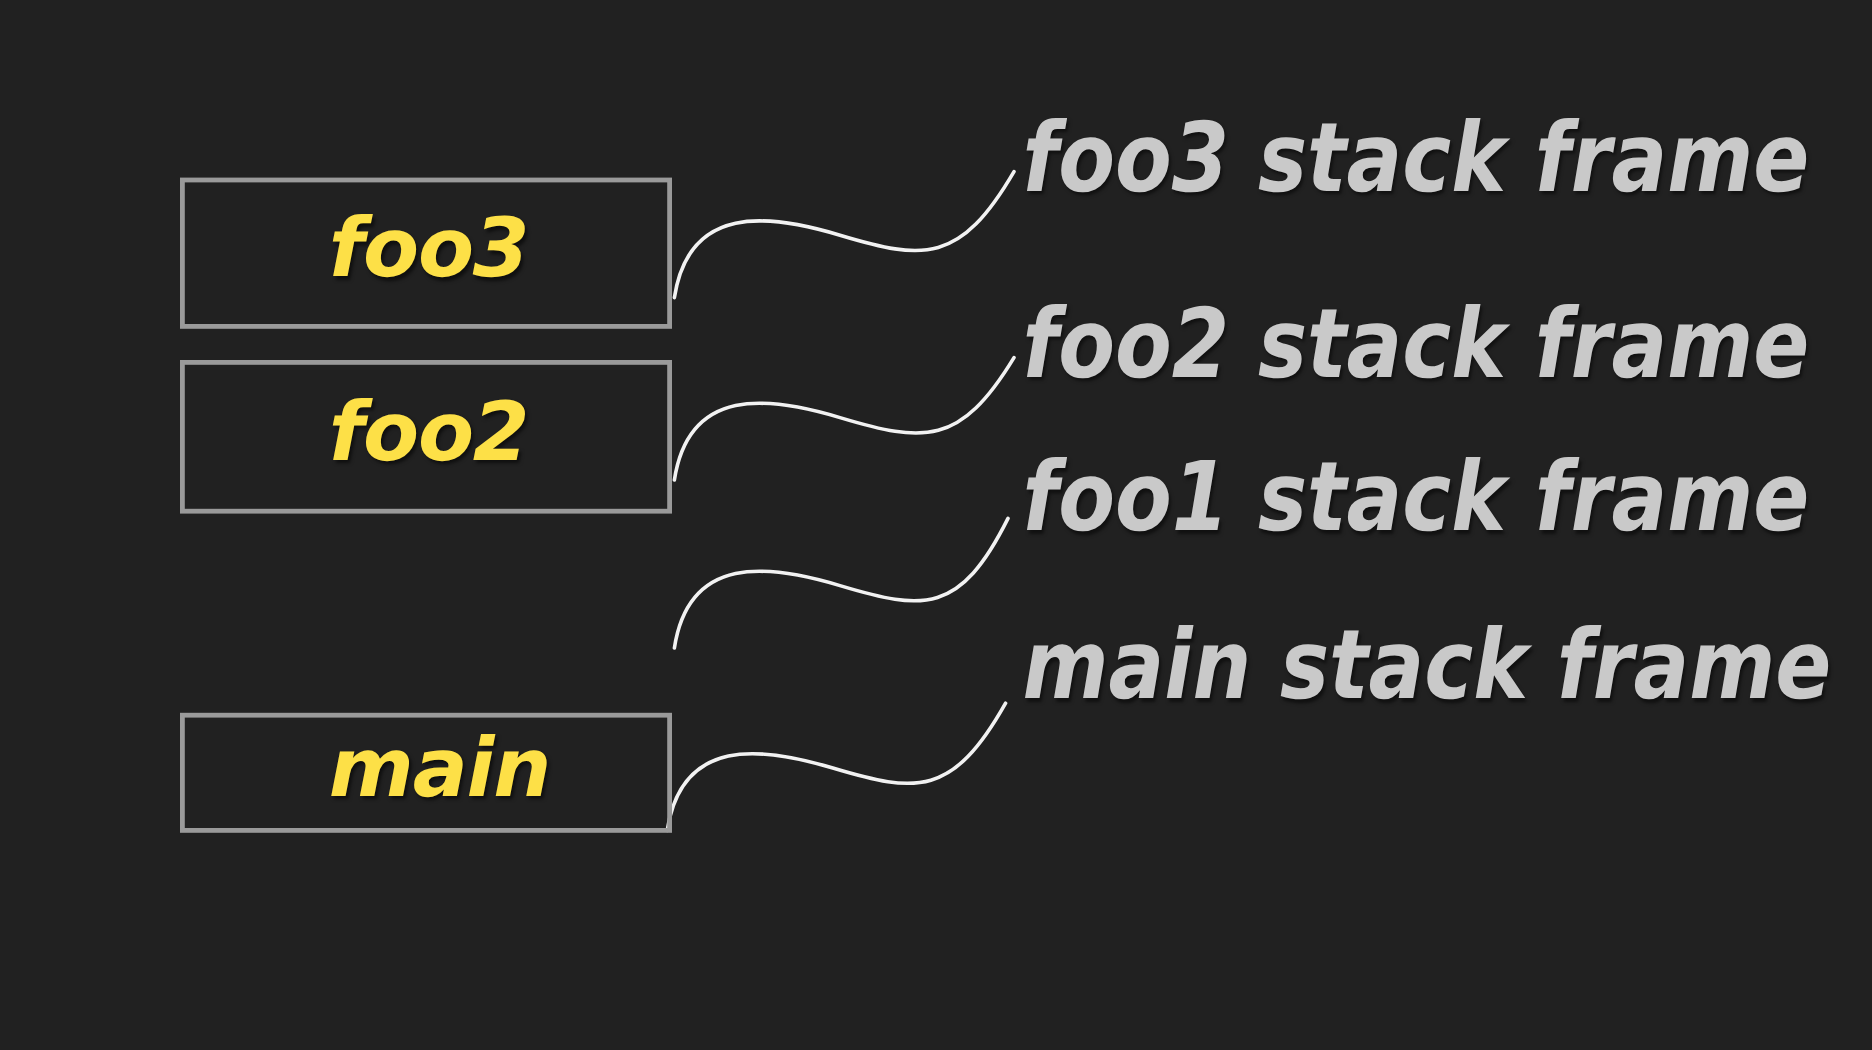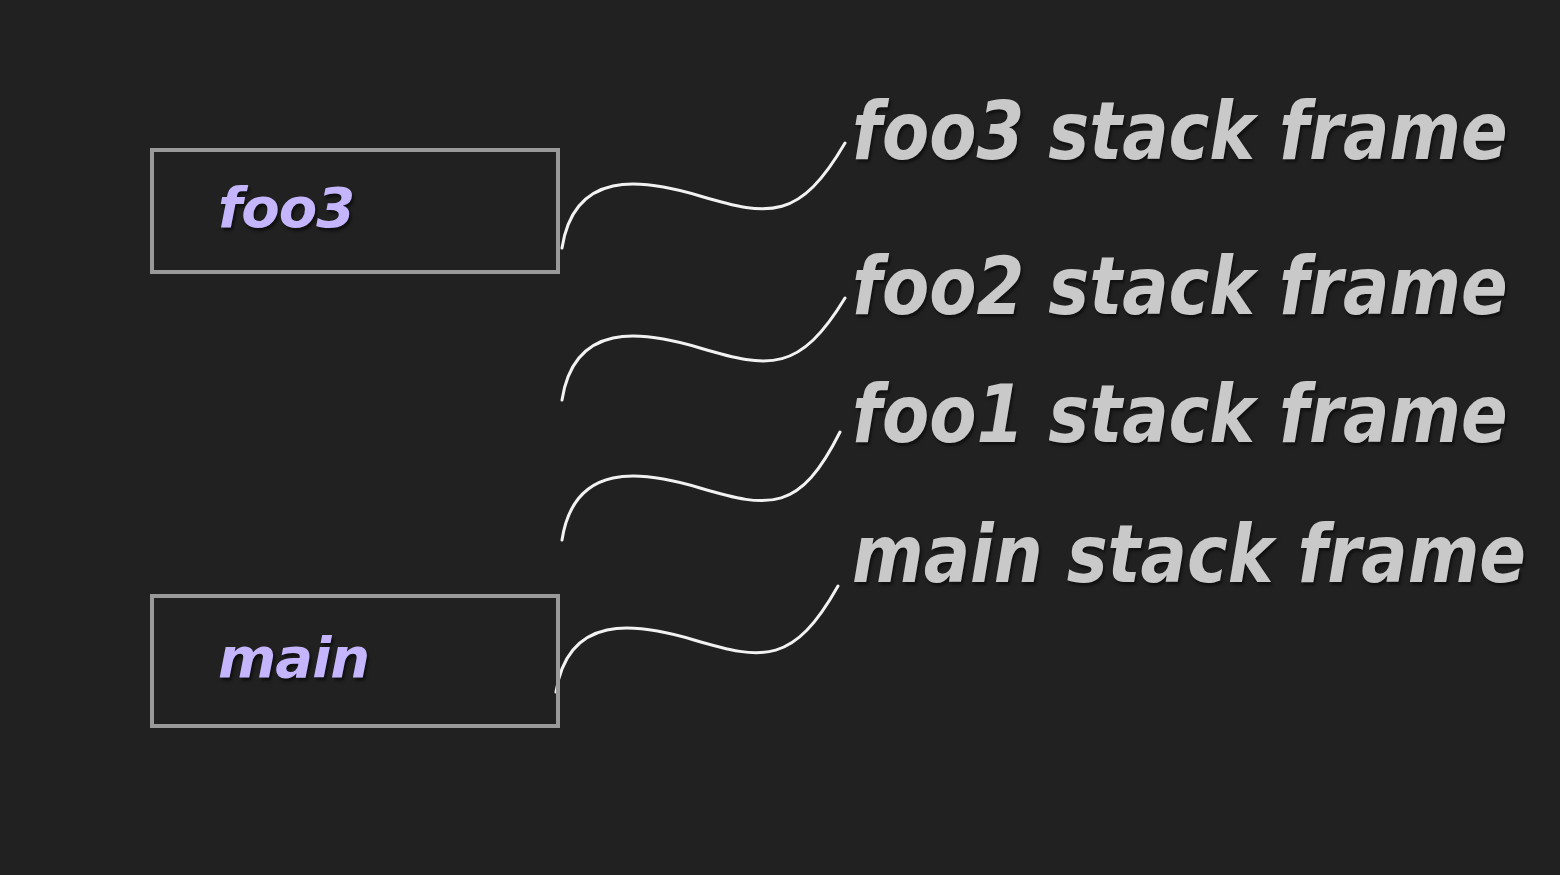--- a/index.html
+++ b/index.html
@@ -21,28 +21,28 @@
   .stack-box {
     position: absolute;
     box-sizing: border-box;
     border: 4px solid #9a9a9a;
     background: transparent;
     display: flex;
     align-items: center;
   }
   .stack-box-label {
     display: block;
-    margin-left: 64px;
+    margin-left: 120px;
     font-family: "DejaVu Sans", sans-serif;
     font-style: italic;
     font-weight: bold;
-    font-size: 56px;
+    font-size: 68px;
     line-height: 1;
     letter-spacing: -1px;
-    color: #c4b5fd;
+    color: #fde047;
     text-shadow: 2px 3px 3px rgba(0,0,0,0.55);
     white-space: nowrap;
     transform: translateY(-3px);
   }
   .frame-label {
     position: absolute;
     font-family: "DejaVu Sans", sans-serif;
     font-style: italic;
     font-weight: bold;
     font-size: 80px;
@@ -77,21 +77,24 @@
   <svg id="connectors" viewBox="0 0 1560 875" xmlns="http://www.w3.org/2000/svg">
       <path d="M 562 248 C 574 170 640 178 700 196 C 770 217 800 220 845 143" stroke="#f2f2f2"></path>
       <path d="M 562 400 C 574 322 640 330 700 348 C 770 369 800 372 845 298" stroke="#f2f2f2"></path>
       <path d="M 562 540 C 574 462 640 470 700 488 C 770 509 800 512 840 432" stroke="#f2f2f2"></path>
       <path d="M 556 692 C 568 614 634 622 694 640 C 764 661 794 664 838 586" stroke="#f2f2f2"></path>
     </svg>
 
   <div class="stack-box" id="box0" style="left: 150px; top: 148px; width: 410px; height: 126px; border-color: rgb(154, 154, 154);">
     <span class="stack-box-label">foo3</span>
   </div>
-  <div class="stack-box" id="box3" style="left: 150px; top: 594px; width: 410px; height: 134px; border-color: rgb(154, 154, 154);">
+  <div class="stack-box" id="box1" style="left: 150px; top: 300px; width: 410px; height: 128px; border-color: rgb(154, 154, 154);">
+    <span class="stack-box-label">foo2</span>
+  </div>
+  <div class="stack-box" id="box3" style="left: 150px; top: 594px; width: 410px; height: 100px; border-color: rgb(154, 154, 154);">
     <span class="stack-box-label">main</span>
   </div>
 
   <div class="frame-label" id="lab0" style="left: 852px; top: 92px; color: rgb(201, 201, 201);">foo3 stack frame</div>
   <div class="frame-label" id="lab1" style="left: 852px; top: 247px; color: rgb(201, 201, 201);">foo2 stack frame</div>
   <div class="frame-label" id="lab2" style="left: 852px; top: 375px; color: rgb(201, 201, 201);">foo1 stack frame</div>
   <div class="frame-label" id="lab3" style="left: 852px; top: 515px; color: rgb(201, 201, 201);">main stack frame</div>
 
 </div>
 

